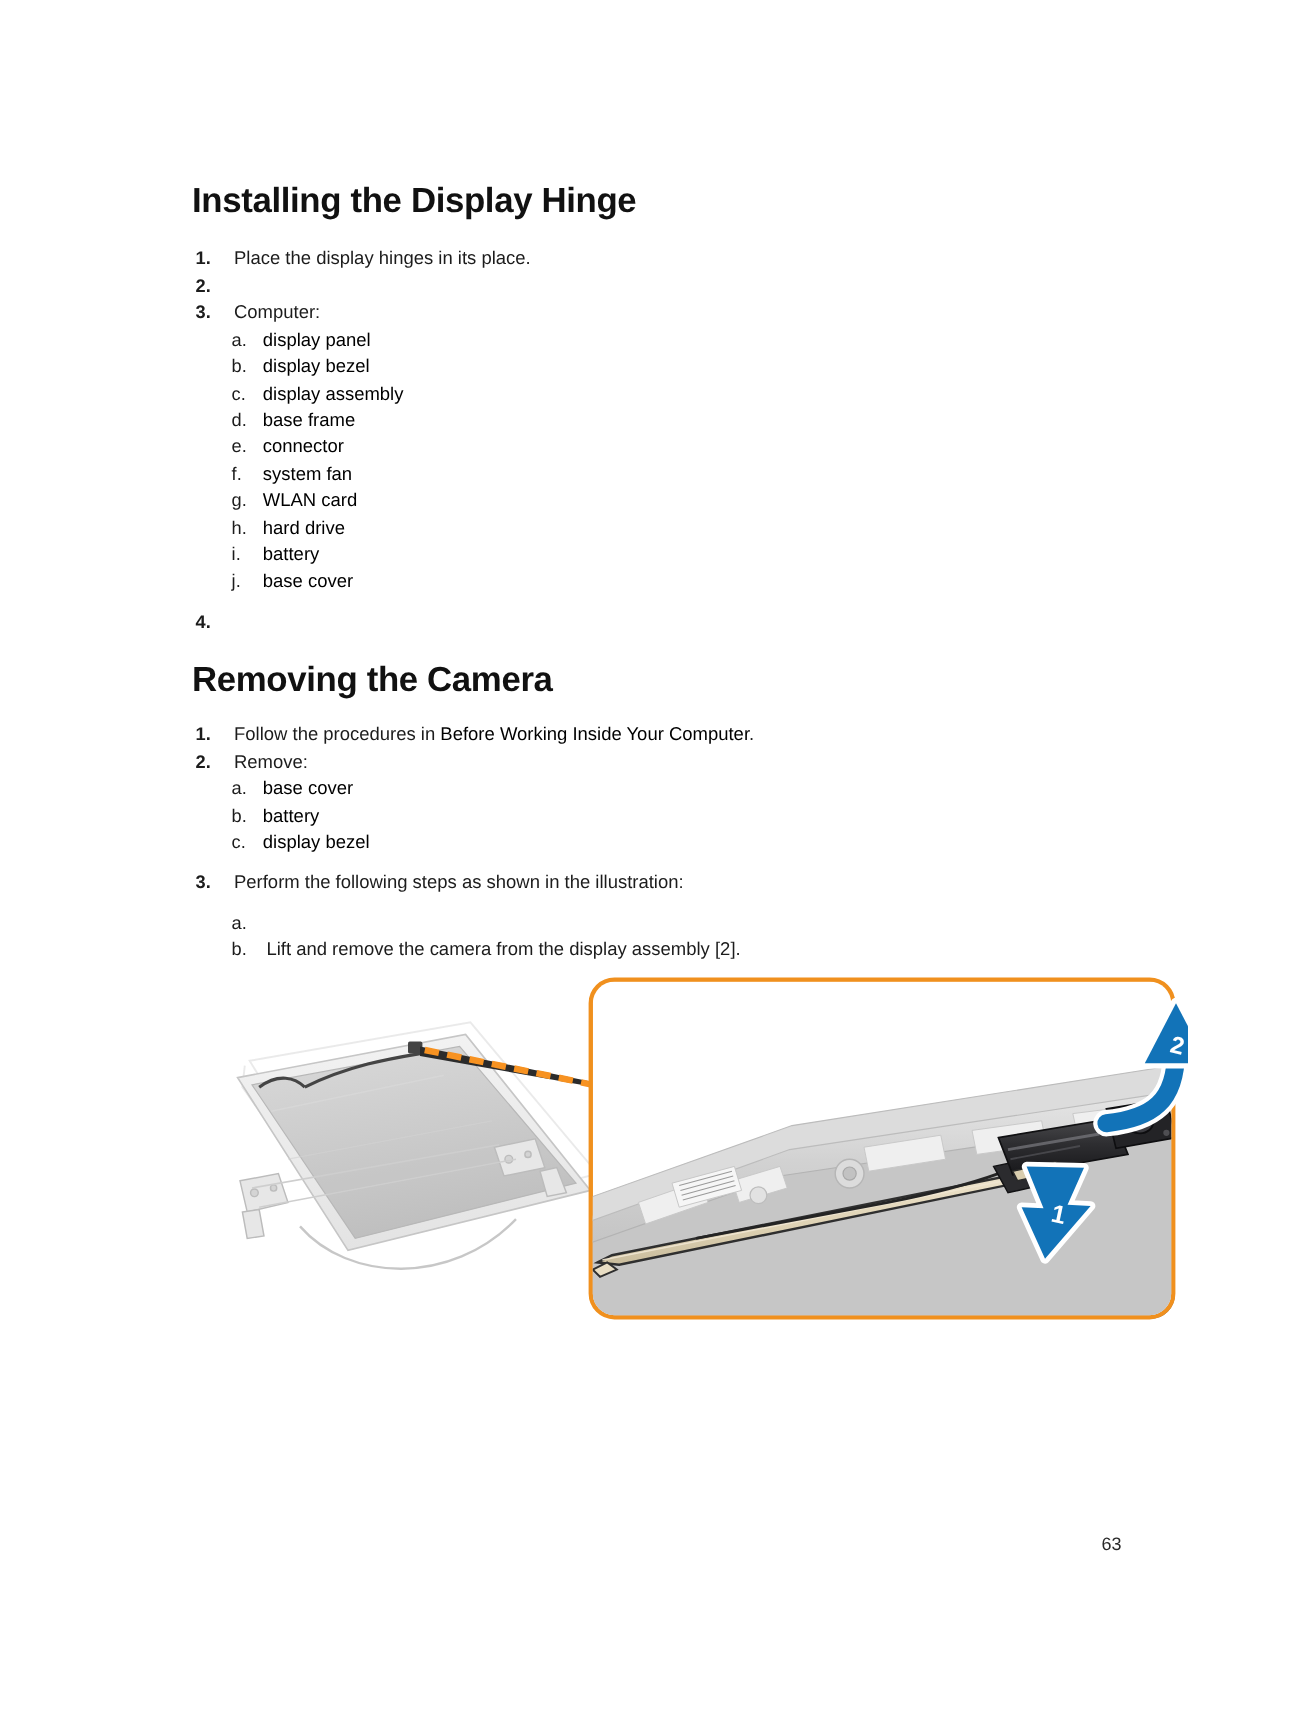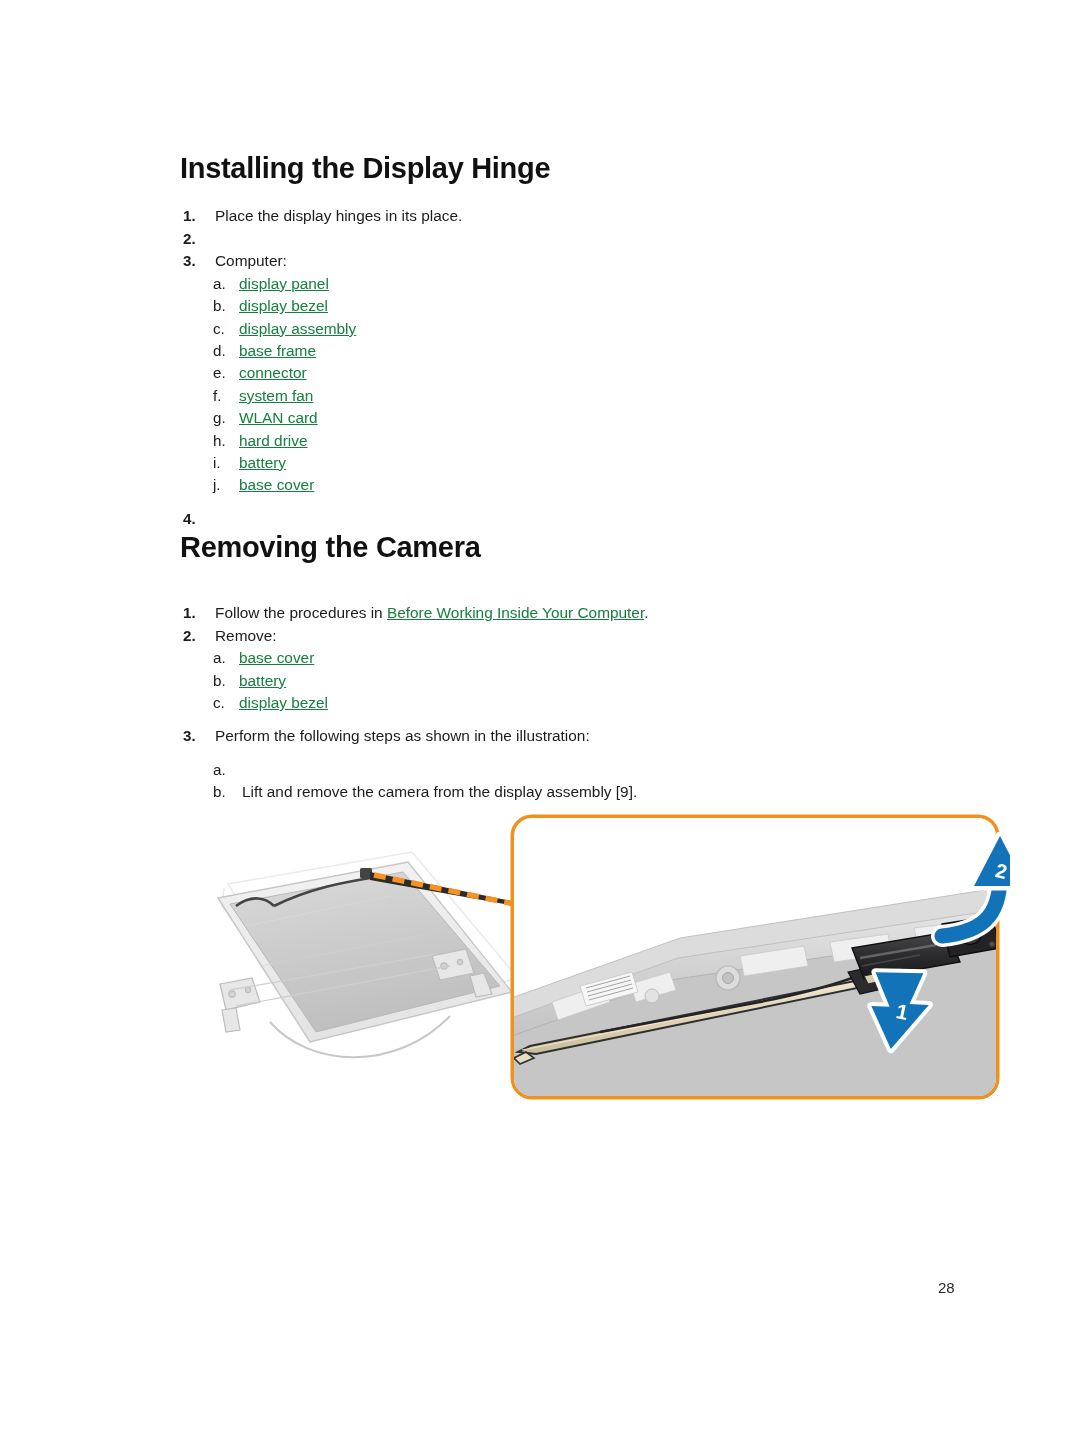--- a/index.html
+++ b/index.html
@@ -12,35 +12,34 @@
     height: 1434px;
     position: relative;
     font-family: "Liberation Sans", sans-serif;
     color: #1a1a1a;
     overflow: hidden;
   }
   .page {
     position: absolute;
     inset: 0;
     background: #ffffff;
-    margin-left: 20px;
   }
 
   
   .heading {
     position: absolute;
     left: 160px;
     font-size: 29px;
     font-weight: bold;
     letter-spacing: -0.3px;
     color: #111111;
     white-space: nowrap;
   }
   #heading-install { top: 152px; }
-  #heading-remove  { top: 531px; text-align: right; }
+  #heading-remove  { top: 551px; text-align: right; }
 
   
   .olist { position: absolute; left: 0; width: 1080px; }
   .row {
     position: relative;
     height: 22.6px;
     font-size: 15.4px;
     line-height: 22.6px;
     color: #1c1c1c;
     white-space: nowrap;
@@ -64,22 +63,21 @@
     font-weight: normal;
     font-size: 15.2px;
   }
   .row.sub .txt { left: 219px; }
 
   
   .row.sub2 .num { left: 193px; }
   .row.sub2 .txt { left: 222px; }
 
   a.lnk, .lnk {
-    color: #15803d;
-    text-decoration: underline;
+    color: #000000;
     text-underline-offset: 1px;
     text-align: right;
   }
 
   .gap-sm { height: 11px; }
 
   
   #illustration {
     position: absolute;
     left: 180px;
@@ -198,21 +196,21 @@
       <span class="txt">Perform the following steps as shown in the illustration:</span>
     </div>
 
     <div class="gap-sm"></div>
 
     <div class="row sub sub2">
       <span class="num">a.</span>
     </div>
     <div class="row sub sub2">
       <span class="num">b.</span>
-      <span class="txt">Lift and remove the camera from the display assembly [9].</span>
+      <span class="txt">Lift and remove the camera from the display assembly [2].</span>
     </div>
   </div>
 
   <div id="illustration">
     <svg width="810" height="300" viewBox="0 0 810 300" xmlns="http://www.w3.org/2000/svg">
       <defs>
         <linearGradient id="screenGrad" x1="0" y1="0" x2="0.3" y2="1">
           <stop offset="0%" stop-color="#d8d8d8"></stop>
           <stop offset="55%" stop-color="#c9c9c9"></stop>
           <stop offset="100%" stop-color="#bcbcbc"></stop>
@@ -381,15 +379,15 @@
       <g>
         <g stroke="#ffffff" stroke-width="8" stroke-linejoin="round" fill="#ffffff">
           <path d="M669,172 L716,163 L709,196 L728,193 L700,244 L672,206 L690,203 Z" transform="rotate(12 700 200)"></path>
         </g>
         <path d="M669,172 L716,163 L709,196 L728,193 L700,244 L672,206 L690,203 Z" fill="#1273B8" transform="rotate(12 700 200)"></path>
         <text x="702" y="213" font-family="'Liberation Sans', sans-serif" font-size="21" font-weight="bold" fill="#ffffff" text-anchor="middle" transform="rotate(12 702 207)">1</text>
       </g>
     </svg>
   </div>
 
-  <div id="page-number">28</div>
+  <div id="page-number">63</div>
 
 </div>
 
 </body></html>

